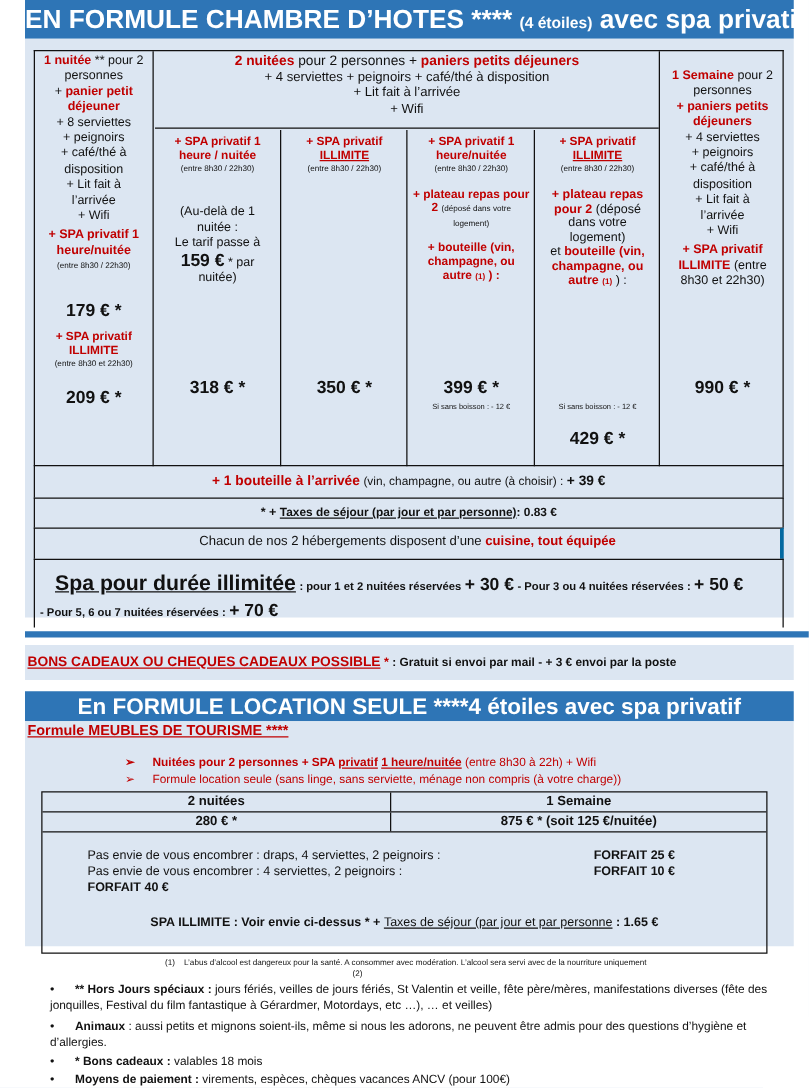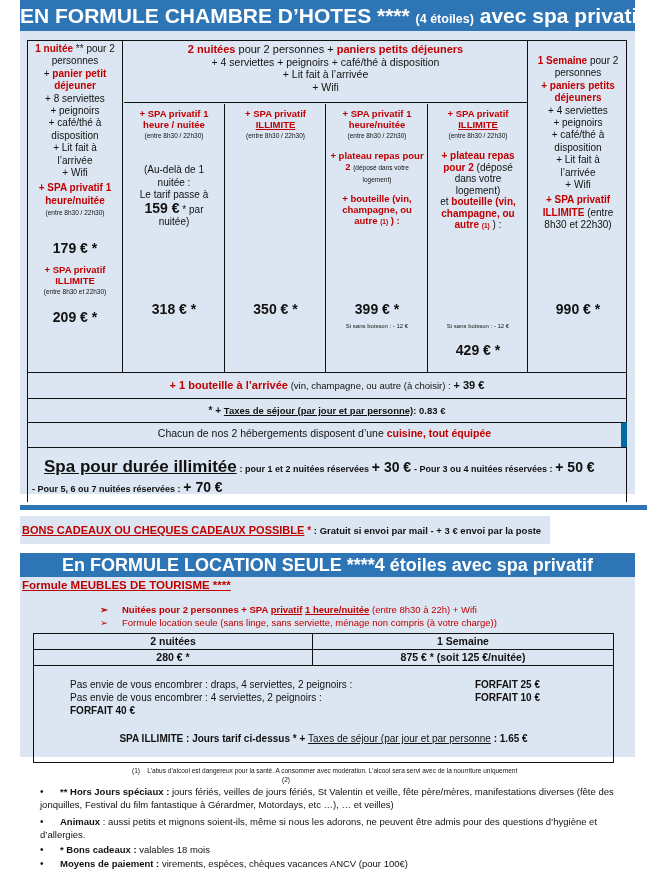--- a/index.html
+++ b/index.html
@@ -23,21 +23,21 @@
   #panel1 { top: 31px; height: 463px; }
   #panel2 { top: 577px; height: 180px; }
 
   .tbl-box { position: absolute; left: 27px; width: 600px; border: 1px solid #111; border-bottom: none; }
   .cell { position: absolute; border-color: #111; border-style: solid; border-width: 0; text-align: center; font-size: 10px; line-height: 12.4px; }
   .price { font-size: 14px; font-weight: bold; }
   .rline { position: absolute; left: 27px; width: 600px; border-top: 1px solid #111; text-align: center; font-size: 10px; }
 
   .sepbar { position: absolute; left: 20px; width: 628px; height: 5px; background: #2e75b6; top: 505px; }
 
-  #gift { position: absolute; top: 516px; left: 20px; width: 530px; height: 28px; background: #dce6f2; font-size: 10px; padding: 8px 2px; white-space: nowrap; }
+  #gift { position: absolute; top: 516px; left: 20px; width: 615px; height: 28px; background: #dce6f2; font-size: 10px; padding: 8px 2px; white-space: nowrap; }
   #gift .title { color: #c00000; font-weight: bold; text-decoration: underline; font-size: 11px; }
 
   #loc-sub { position: absolute; top: 579px; left: 22px; font-size: 11.5px; color: #c00000; font-weight: bold; text-decoration: underline; }
   .arrow-line { position: absolute; left: 100px; font-size: 9.5px; white-space: nowrap; color: #c00000; }
   .arrow-line .ar { display: inline-block; width: 22px; }
 
   .ltbl { position: absolute; left: 33px; width: 581px; border: 1px solid #111; }
   .lrow { display: flex; border-bottom: 1px solid #111; height: 16px; line-height: 15px; font-size: 10.5px; font-weight: bold; }
   .lrow div { text-align: center; }
   .lrow .c1 { width: 279px; border-right: 1px solid #111; }
@@ -137,21 +137,21 @@
   <span class="red" style="font-size:11px;margin-top:16px;">+ 1 bouteille à l’arrivée</span>
   <span style="font-size:9.5px;">(vin, champagne, ou autre (à choisir) :</span>
   <span class="b" style="font-size:11px;">+ 39 €</span>
 </div>
 
 <div class="rline" style="top:398px; height:24px; line-height:23px; border-left:1px solid #111; border-right:1px solid #111;">
   <span class="b">*  +</span>
   <span class="b u" style="font-size:9.5px;">Taxes de séjour (par jour et par personne)</span><span class="b" style="font-size:9.5px;">: 0.83 €</span>
 </div>
 
-<div class="rline" style="top:422px; height:25px; line-height:20px; font-size:10.5px; border-left:1px solid #111; border-right:6px solid #0369a1;">
+<div class="rline" style="top:422px; height:25px; line-height:20px; font-size:10.5px; border-left:1px solid #111; border-right:3px solid #0369a1;">
   <span>Chacun de nos 2 hébergements disposent d’une</span>
   <span class="red">cuisine, tout équipée</span>
 </div>
 
 <div class="rline" style="top:447px; height:55px; text-align:left; padding:10px 4px 0; border-left:1px solid #111; border-right:1px solid #111;">
   <div style="white-space:nowrap; line-height:18px;">
     <span class="b u" style="font-size:17px;margin-left:12px;">Spa pour durée illimitée</span>
     <span class="b" style="font-size:9px;">: pour 1 et 2 nuitées réservées</span>
     <span class="b" style="font-size:14px;">+ 30 €</span>
     <span class="b" style="font-size:9px;">- Pour 3 ou 4 nuitées réservées :</span>
@@ -204,21 +204,21 @@
     <div style="display:flex; justify-content:space-between;">
         <span>Pas envie de vous encombrer : 4 serviettes, 2 peignoirs :</span>
         <span class="b">FORFAIT 10 €</span>
       </div>
     <div style="display:flex; justify-content:space-between;">
         <span class="b">FORFAIT 40 €</span>
       </div>
   </div>
 
   <div class="extras b" style="left:0; top:98px; width:100%; text-align:center; font-size:10px;">
-    <span>SPA ILLIMITE : Jours tarif ci-dessus  *   +</span>
+    <span>SPA ILLIMITE : Voir envie ci-dessus  *   +</span>
     <span class="u" style="font-weight:normal;">Taxes de séjour (par jour et par personne</span>
     <span>: 1.65 €</span>
   </div>
 </div>
 
 <div class="footnote" style="top:767px; left:132px;">
   <span>(1)</span>&nbsp;&nbsp;&nbsp;
   <span>L’abus d’alcool est dangereux pour la santé. A consommer avec modération. L’alcool sera servi avec de la nourriture uniquement</span>
 </div>
 <div class="footnote" style="top:776px; left:282px;">(2)</div>

